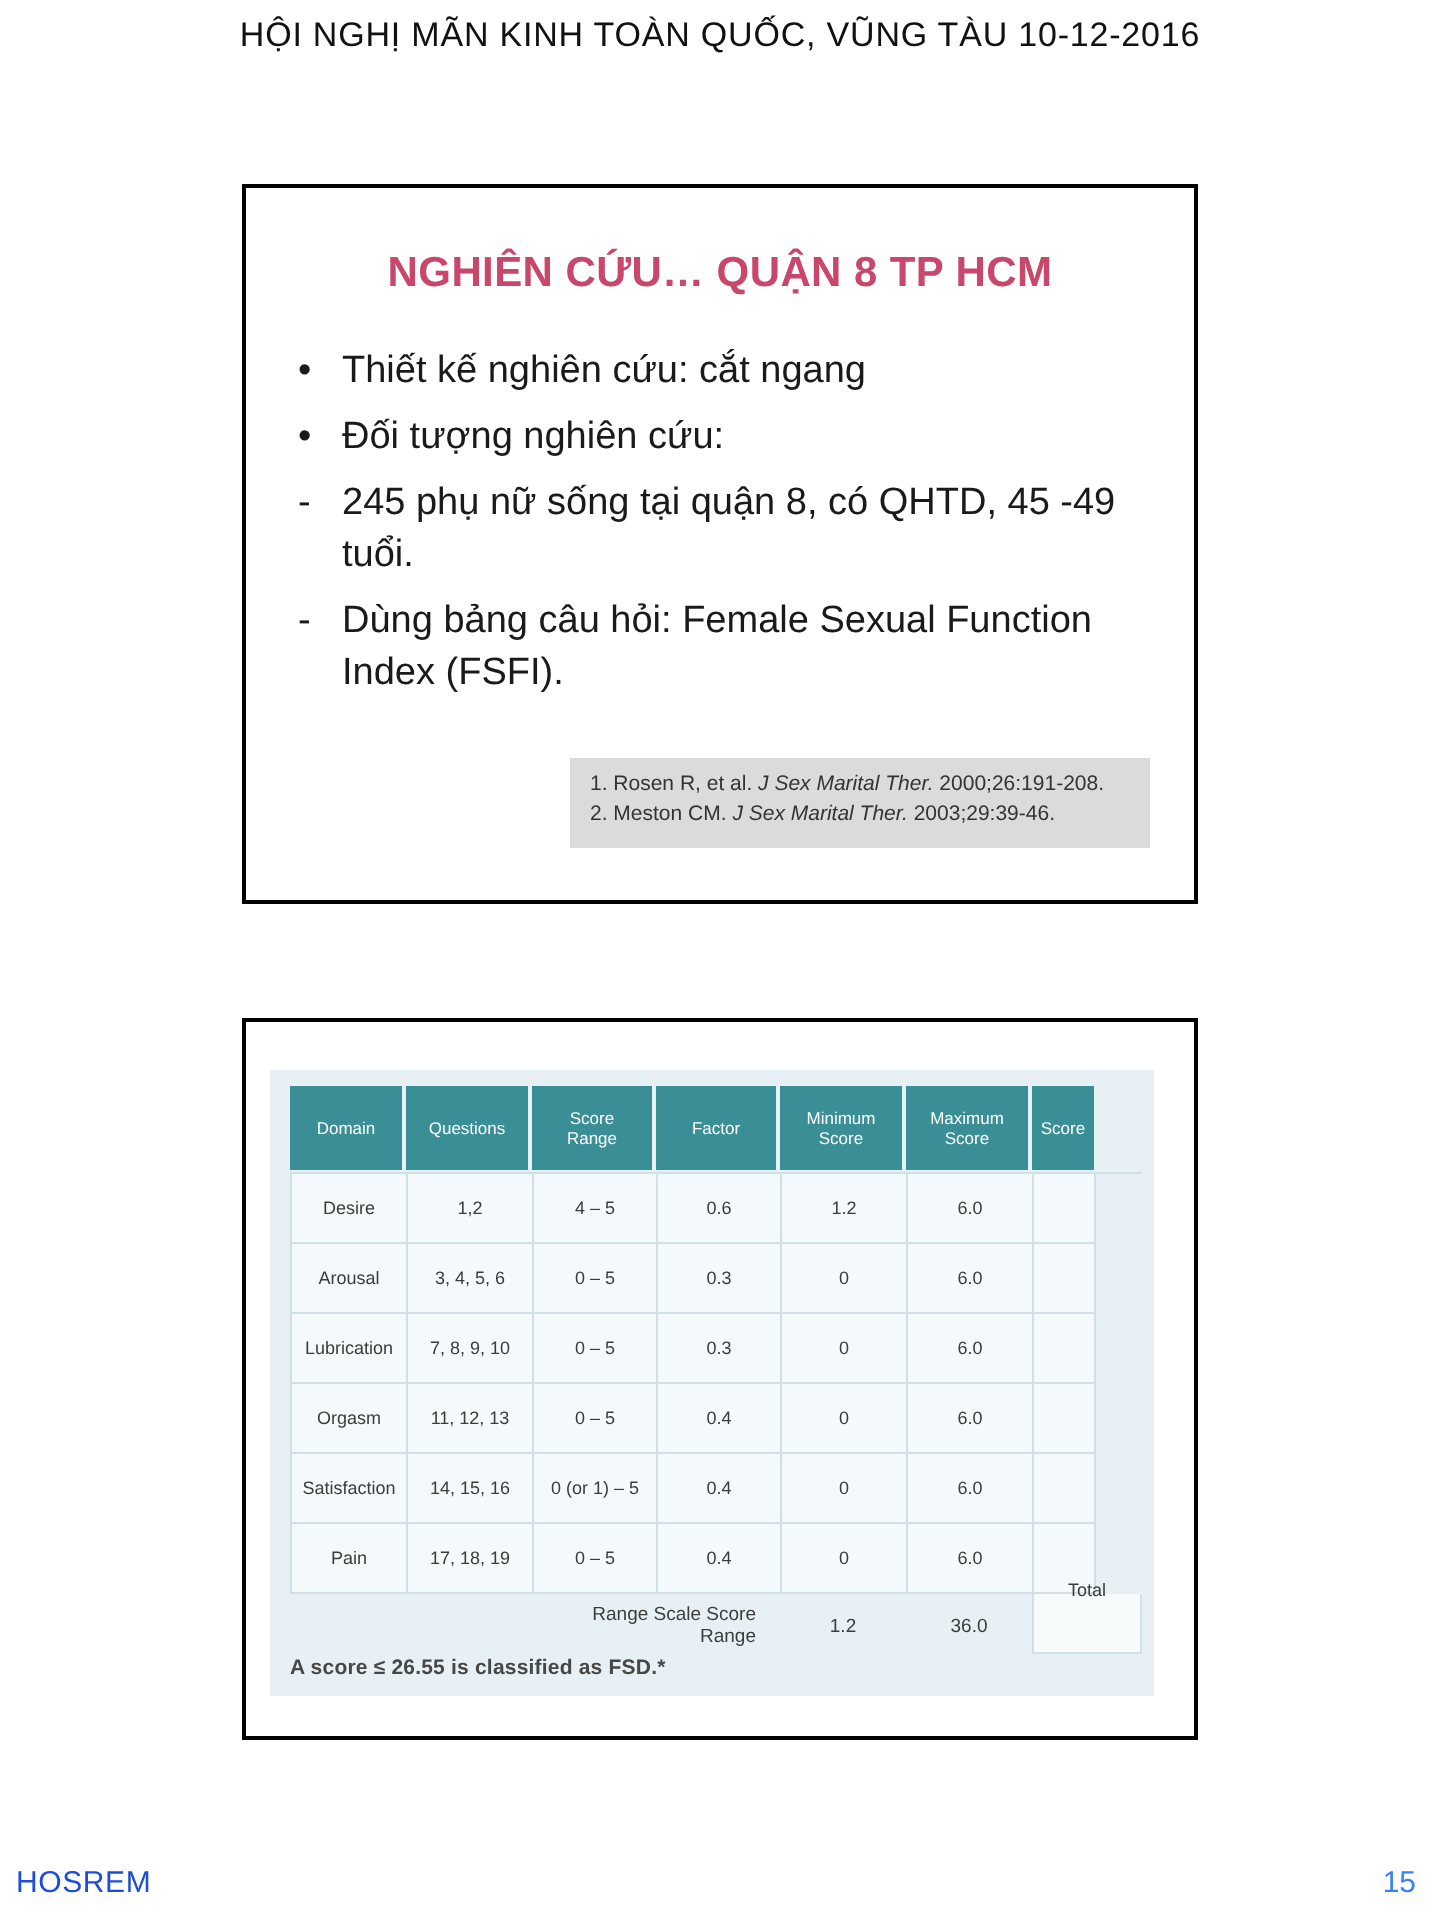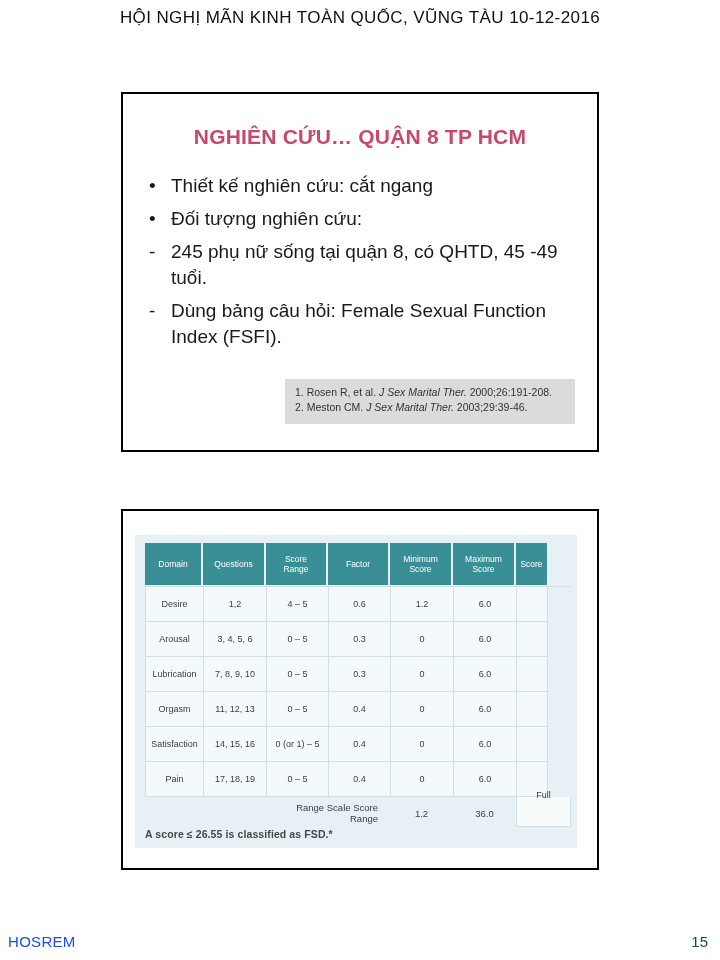--- a/index.html
+++ b/index.html
@@ -17,21 +17,21 @@
     position:absolute; top:8px; left:0; width:720px;
     text-align:center; font-size:17px; letter-spacing:0.4px;
     color:#111111;
   }
   .page-footer-left {
     position:absolute; left:8px; bottom:10px;
     font-size:15px; color:#1d4ed8; letter-spacing:0.3px;
   }
   .page-footer-right {
     position:absolute; right:12px; bottom:10px;
-    font-size:15px; color:#14532d;
+    font-size:15px; color:#3b82f6;
   }
   
   .slide {
     position:absolute; left:121px; width:478px;
     background:#ffffff; border:2px solid #000000;
   }
   .slide1 { top:92px;  height:360px; }
   .slide2 { top:509px; height:361px; }
 
   
@@ -219,21 +219,21 @@
       </div>
 
       <div class="summary-row">
         <div class="summary-spacer"></div>
         <div class="summary-label">Range Scale Score Range</div>
         <div class="summary-min">1.2</div>
         <div class="summary-max">36.0</div>
         <div class="score-tail"></div>
       </div>
 
-      <div class="total-label">Full</div>
+      <div class="total-label">Total</div>
     </div>
 
     <div class="footnote">A score ≤ 26.55 is classified as FSD.*</div>
   </div>
 </div>
 
 <div class="page-footer-left">HOSREM</div>
 <div class="page-footer-right">15</div>
 
 </body></html>

